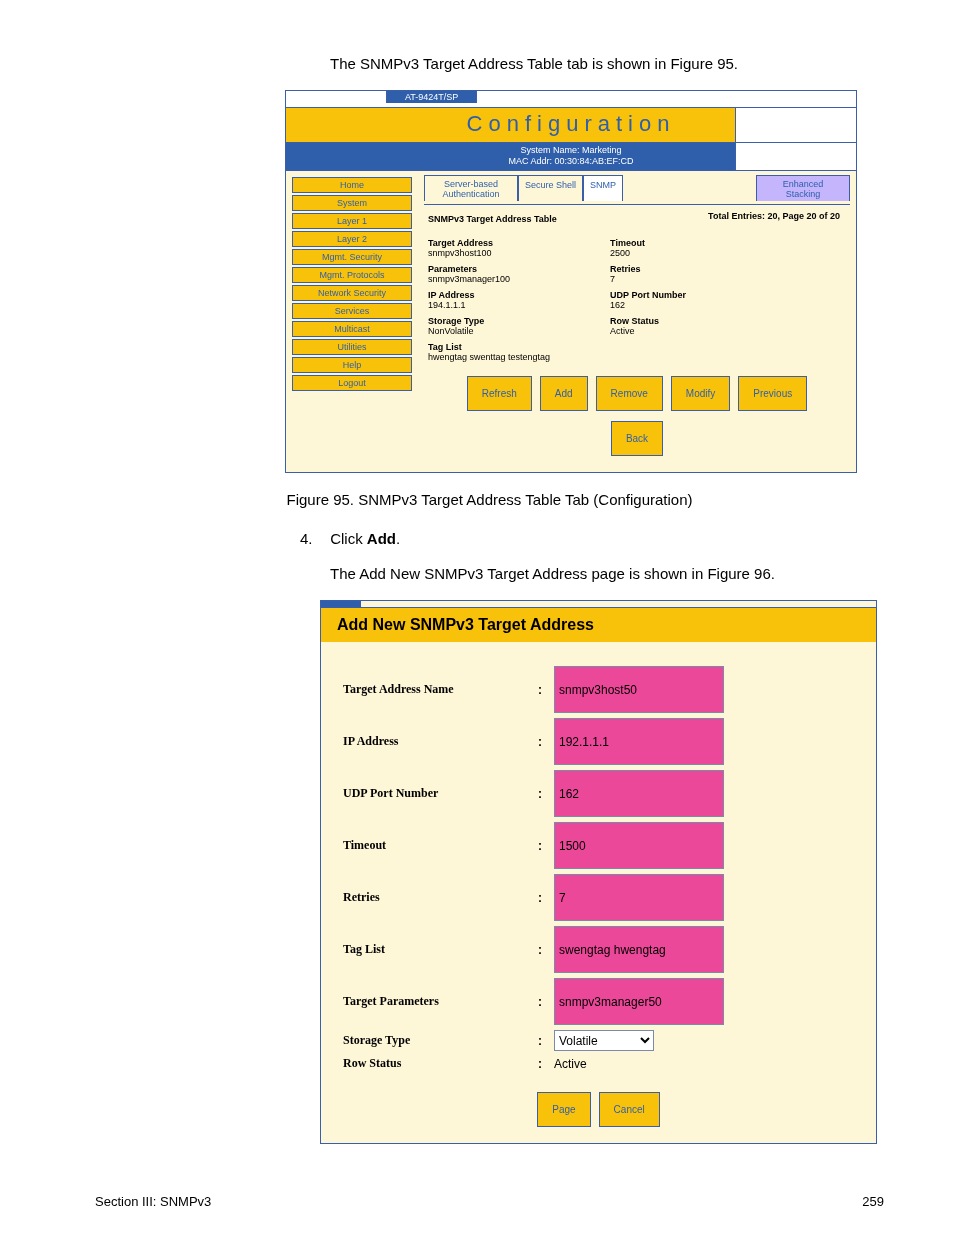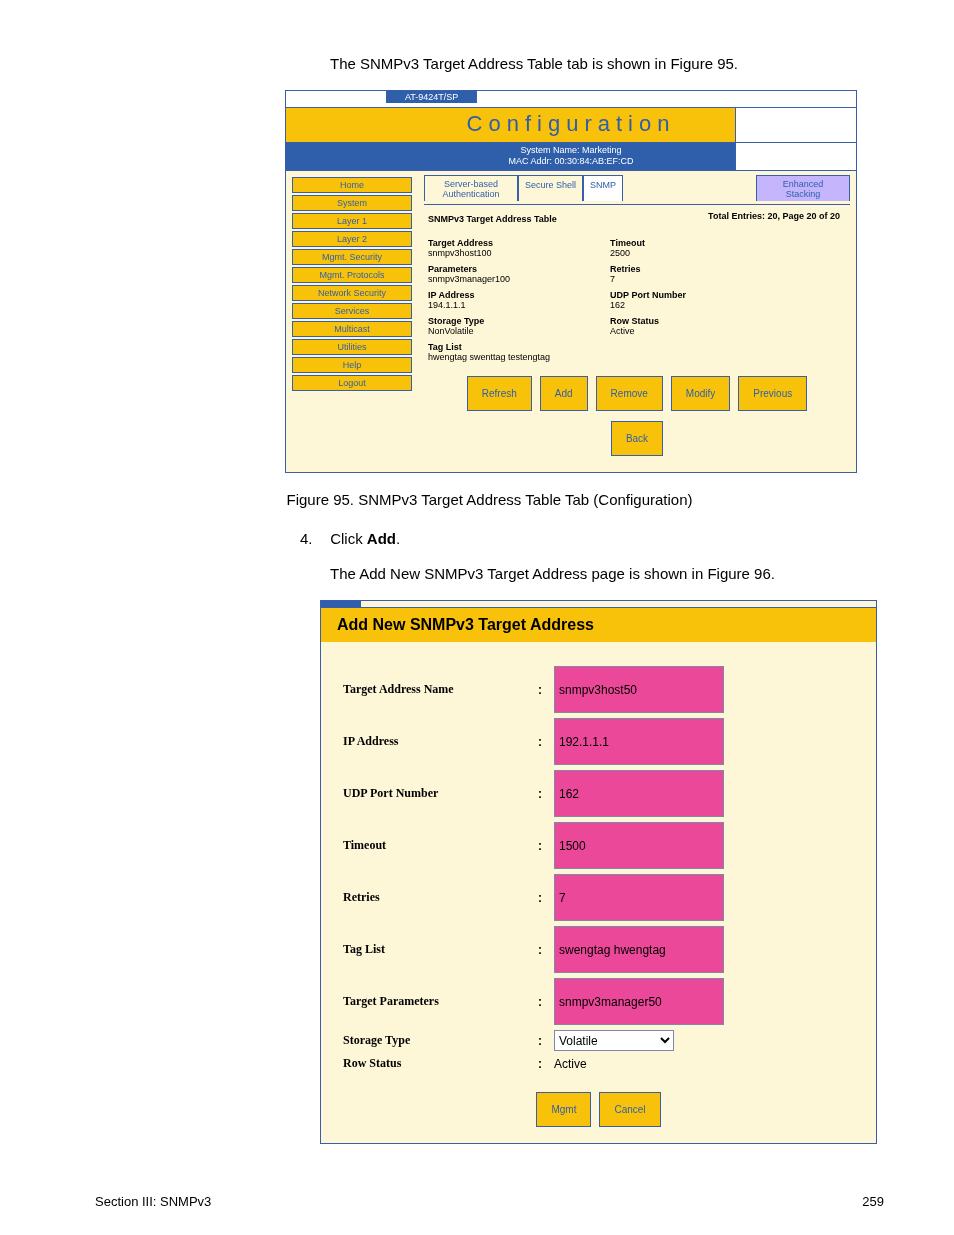--- a/index.html
+++ b/index.html
@@ -134,21 +134,21 @@
   .form-row .inpwrap { }
   .txt-in {
     font-family:inherit; font-size:12px;
     border:1px solid #7a8aa8; padding:14px 4px;
     width:160px; height:17px; box-sizing:content-box;
     background:#ec4899;
   }
   .sel-in {
     font-family:inherit; font-size:12px;
     border:1px solid #7a8aa8; background:#fff;
-    height:21px; width:120px;
+    height:21px; width:100px;
   }
   .static-val { font-size:12px; }
   .fig96-btns { text-align:center; margin-top:10px; }
   .footer { display:flex; justify-content:space-between; font-size:13px; margin-top:50px;}
 </style>
 </head>
 <body>
 
 <div class="page">
 
@@ -300,21 +300,21 @@
           <div class="lbl">Storage Type</div>
           <div class="colon">:</div>
           <div class="inpwrap"><select class="sel-in"><option>Volatile</option></select></div>
         </div>
         <div class="form-row">
           <div class="lbl">Row Status</div>
           <div class="colon">:</div>
           <div class="inpwrap"><span class="static-val">Active</span></div>
         </div>
       </div>
-    <div class="fig96-btns" id="btns96"><span class="pill-btn">Mgmt</span><span class="pill-btn">Cancel</span></div>
+    <div class="fig96-btns" id="btns96"><span class="pill-btn">Page</span><span class="pill-btn">Cancel</span></div>
   </div>
 
 
 
   <div class="footer">
     <div>Section III: SNMPv3</div>
     <div>259</div>
   </div>
 </div>
 

